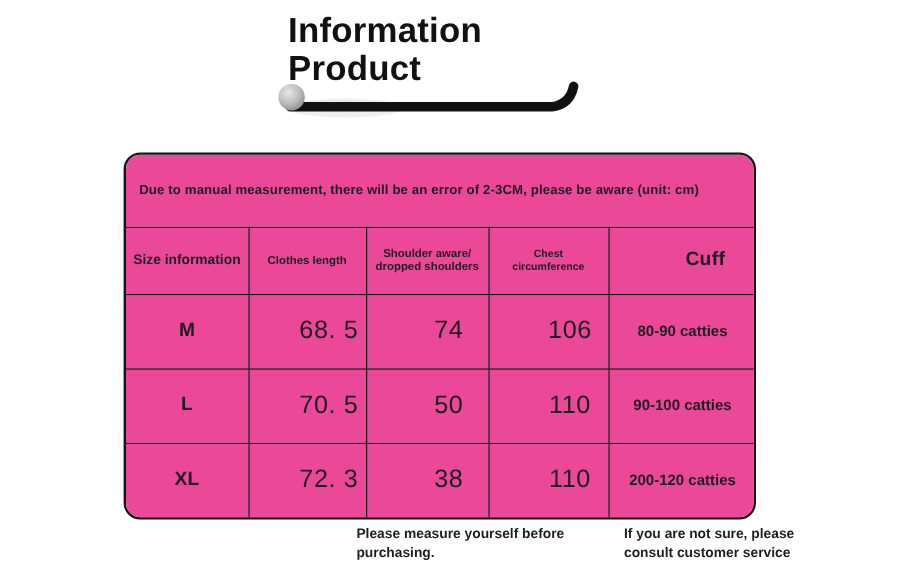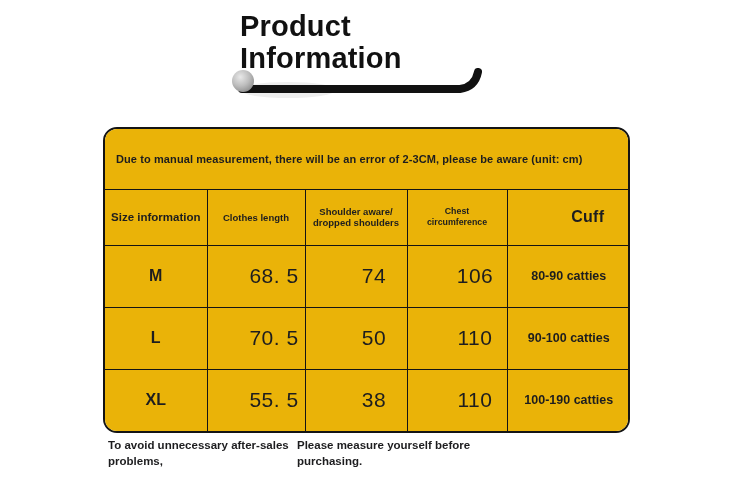--- a/index.html
+++ b/index.html
@@ -53,21 +53,21 @@
   table.size-table {
     border-collapse: collapse;
     width: 100%;
     height: 100%;
     table-layout: fixed;
   }
   table.size-table td, table.size-table th {
     border: 1.5px solid #141414;
     text-align: center;
     vertical-align: middle;
-    background: #eab308;
+    background: #ec4899;
     color: #1d1d1f;
   }
   
   table.size-table tr td:first-child, table.size-table tr th:first-child { border-left: none; }
   table.size-table tr td:last-child, table.size-table tr th:last-child { border-right: none; }
   table.size-table tr:first-child td { border-top: none; }
   table.size-table tr:last-child td, table.size-table tr:last-child th { border-bottom: none; }
 
   col.c1 { width: 102px; }
   col.c2 { width: 98px; }
@@ -108,22 +108,22 @@
   .footnote.f1 { left: 108px; width: 200px; }
   .footnote.f2 { left: 297px; width: 190px; }
   .footnote.f3 { left: 520px; width: 180px; }
 </style>
 </head>
 <body>
 
 <div class="canvas">
 
   <div class="title-block">
+    <div class="title-line">Information</div>
     <div class="title-line">Product</div>
-    <div class="title-line">Information</div>
   </div>
 
   <svg class="swoosh" viewBox="0 0 260 34">
     <defs>
       <radialGradient id="sphereGrad" cx="38%" cy="32%" r="75%">
         <stop offset="0%" stop-color="#e8e8e8"></stop>
         <stop offset="55%" stop-color="#bdbdbd"></stop>
         <stop offset="100%" stop-color="#8c8c8c"></stop>
       </radialGradient>
     </defs>
@@ -168,25 +168,25 @@
       </tr>
       <tr class="data-row">
         <td class="cell-size">L</td>
         <td class="cell-num">70. 5</td>
         <td class="cell-num">50</td>
         <td class="cell-num">110</td>
         <td class="cell-cuff">90-100 catties</td>
       </tr>
       <tr class="data-row">
         <td class="cell-size">XL</td>
-        <td class="cell-num">55. 5</td>
+        <td class="cell-num">72. 3</td>
         <td class="cell-num">38</td>
         <td class="cell-num">110</td>
-        <td class="cell-cuff">100-190 catties</td>
+        <td class="cell-cuff">200-120 catties</td>
       </tr>
     </tbody>
       </table>
   </div>
 
-  <div class="footnote f1">To avoid unnecessary after-sales problems,</div>
   <div class="footnote f2">Please measure yourself before purchasing.</div>
+  <div class="footnote f3">If you are not sure, please consult customer service</div>
 
 </div>
 
 </body></html>

